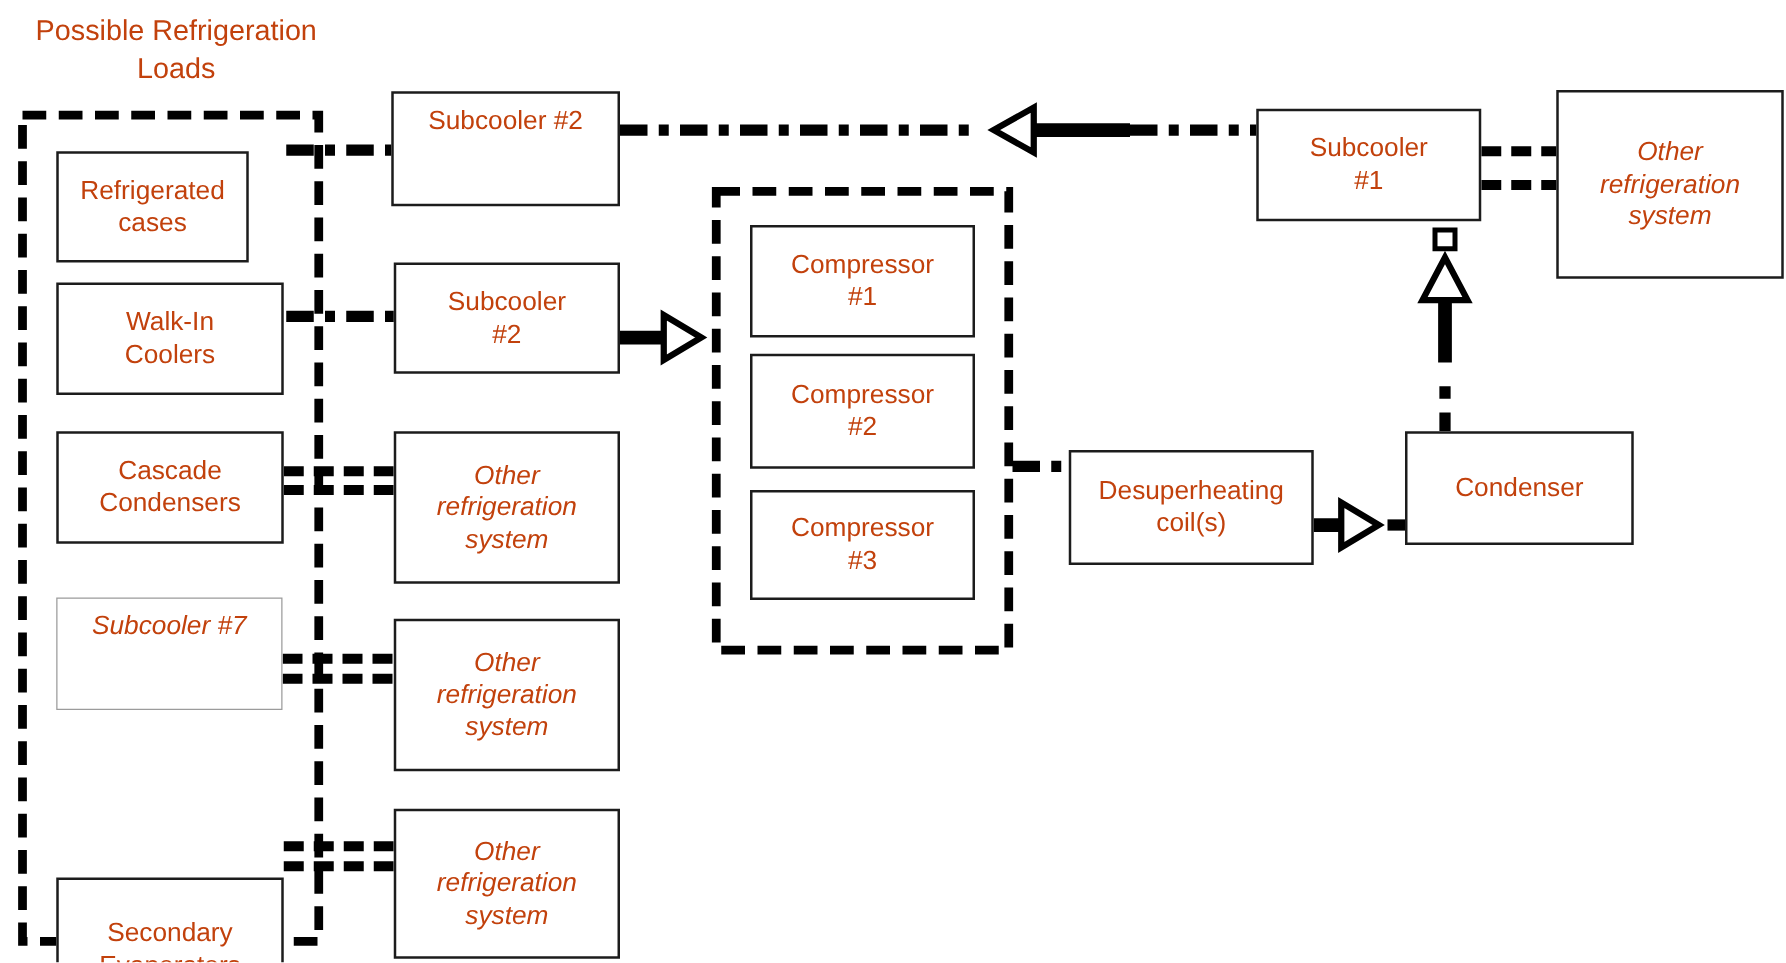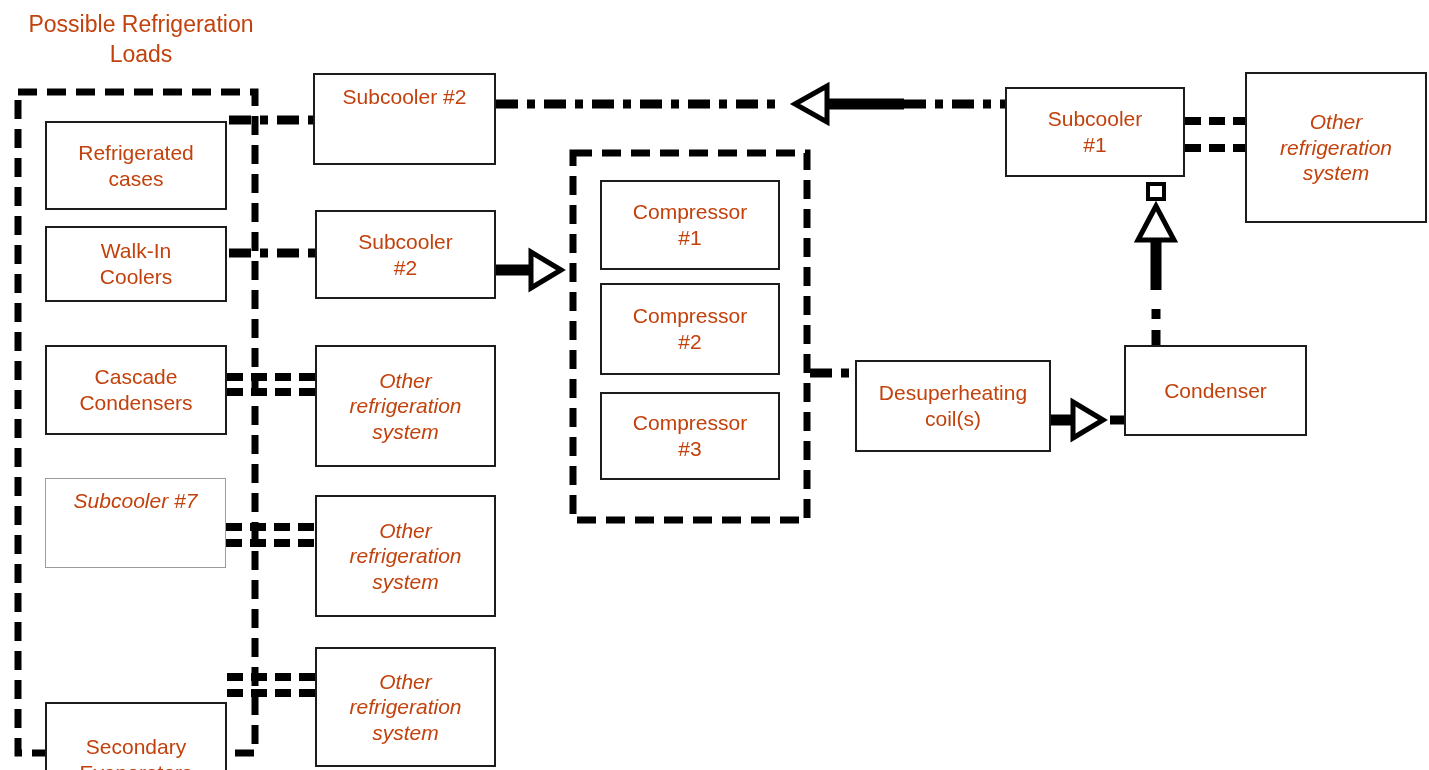--- a/index.html
+++ b/index.html
@@ -68,23 +68,23 @@
     <path class="dbl" d="M226 543 H316"></path>
     <path class="dbl" d="M227 677 H316"></path>
     <path class="dbl" d="M227 693 H316"></path>
     <path class="dbl" d="M1185 121 H1246"></path>
     <path class="dbl" d="M1185 148 H1246"></path>
   </svg>
 
   <div class="title">Possible Refrigeration
 Loads</div>
 
-  <div class="node" style="left:45px;top:121px;width:182px;height:89px;text-align:center;">Refrigerated
+  <div class="node" style="left:45px;top:121px;width:154px;height:89px;text-align:center;">Refrigerated
 cases</div>
-  <div class="node" style="left:45px;top:226px;width:182px;height:76px;">Walk-In
+  <div class="node" style="left:45px;top:226px;width:182px;height:90px;">Walk-In
 Coolers</div>
   <div class="node" style="left:45px;top:345px;width:182px;height:90px;">Cascade
 Condensers</div>
   <div class="node thin italic vtop" style="left:45px;top:478px;width:181px;height:90px;">Subcooler #7</div>
   <div class="node" style="left:45px;top:654px;width:182px;height:116px;margin-top:48px;">Secondary
 Evaporators</div>
 
   <div class="node vtop" style="left:313px;top:73px;width:183px;height:92px;">Subcooler #2</div>
   <div class="node" style="left:315px;top:210px;width:181px;height:89px;">Subcooler
 #2</div>

